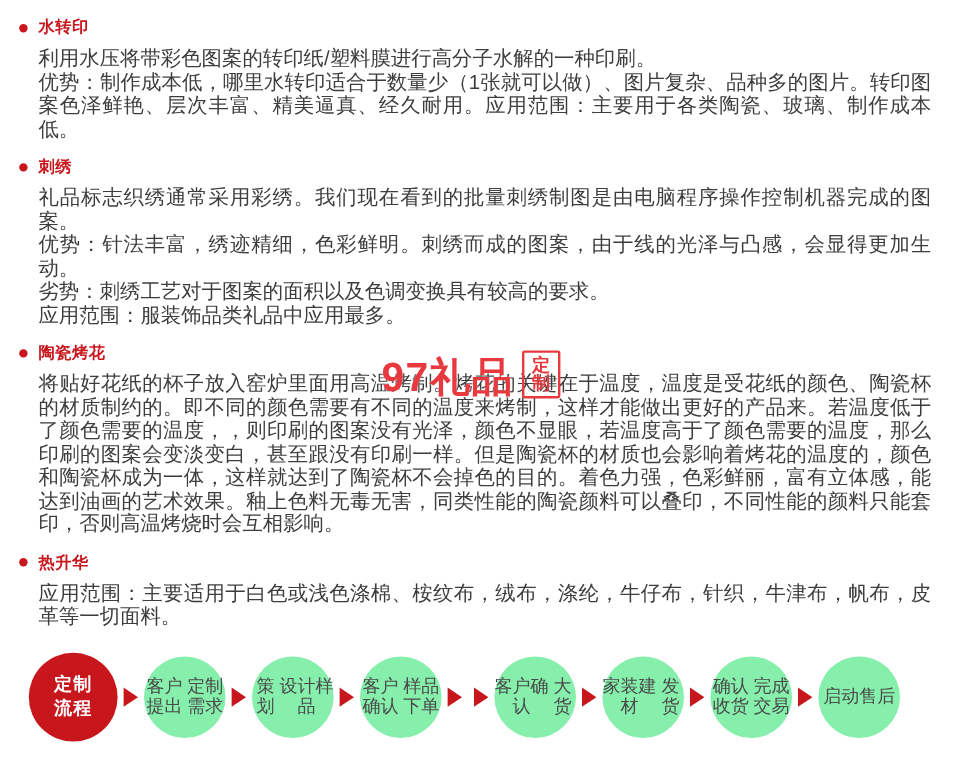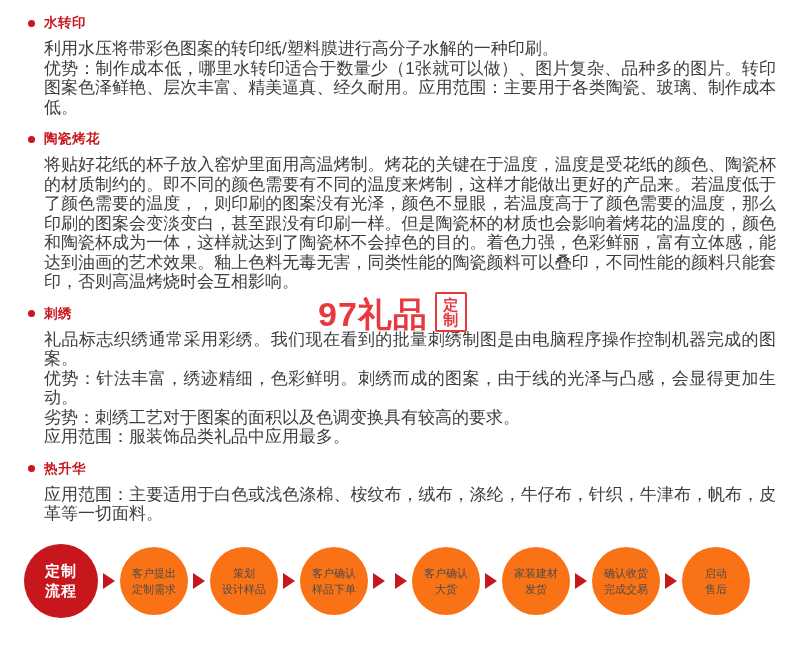--- a/index.html
+++ b/index.html
@@ -13,21 +13,21 @@
     font-family: "Liberation Sans", sans-serif;
     color: #333;
     position: relative;
     overflow: hidden;
   }
   .page {
     position: relative;
     width: 800px;
     height: 648px;
     box-sizing: border-box;
-    padding: 14px 24px 0 28px;
+    padding: 14px 24px 0 16px;
   }
 
   
   .section {
     margin-bottom: 13px;
   }
   .sec-head {
     display: flex;
     align-items: center;
     margin-bottom: 7px;
@@ -116,74 +116,74 @@
     border-top: 8px solid transparent;
     border-bottom: 8px solid transparent;
     border-left: 12px solid #c8161d;
     margin: 0 5px;
     flex: 0 0 auto;
   }
   .flow-step {
     width: 68px;
     height: 68px;
     border-radius: 50%;
-    background: #f97316;
+    background: #86efac;
     color: #4a4a4a;
     display: flex;
-    flex-direction: column;
+    flex-direction: row;
     align-items: center;
     justify-content: center;
-    font-size: 11px;
+    font-size: 15px;
     line-height: 16px;
     text-align: center;
     flex: 0 0 auto;
   }
 </style>
 </head>
 <body>
 
 <div class="page">
 
   <div class="section">
     <div class="sec-head">
       <span class="bullet"></span>
       <span class="sec-title">水转印</span>
     </div>
     <div class="sec-body">
       <div class="line">利用水压将带彩色图案的转印纸/塑料膜进行高分子水解的一种印刷。</div>
       <div class="line">优势：制作成本低，哪里水转印适合于数量少（1张就可以做）、图片复杂、品种多的图片。转印图案色泽鲜艳、层次丰富、精美逼真、经久耐用。应用范围：主要用于各类陶瓷、玻璃、制作成本低。</div>
-    </div>
-  </div>
-
-  <div class="section">
-    <div class="sec-head">
-      <span class="bullet"></span>
-      <span class="sec-title">陶瓷烤花</span>
-    </div>
-    <div class="sec-body">
-      <div class="line">将贴好花纸的杯子放入窑炉里面用高温烤制。烤花的关键在于温度，温度是受花纸的颜色、陶瓷杯的材质制约的。即不同的颜色需要有不同的温度来烤制，这样才能做出更好的产品来。若温度低于了颜色需要的温度，，则印刷的图案没有光泽，颜色不显眼，若温度高于了颜色需要的温度，那么印刷的图案会变淡变白，甚至跟没有印刷一样。但是陶瓷杯的材质也会影响着烤花的温度的，颜色和陶瓷杯成为一体，这样就达到了陶瓷杯不会掉色的目的。着色力强，色彩鲜丽，富有立体感，能达到油画的艺术效果。釉上色料无毒无害，同类性能的陶瓷颜料可以叠印，不同性能的颜料只能套印，否则高温烤烧时会互相影响。</div>
     </div>
   </div>
 
   <div class="section">
     <div class="sec-head">
       <span class="bullet"></span>
       <span class="sec-title">刺绣</span>
     </div>
     <div class="sec-body">
       <div class="line">礼品标志织绣通常采用彩绣。我们现在看到的批量刺绣制图是由电脑程序操作控制机器完成的图案。</div>
       <div class="line">优势：针法丰富，绣迹精细，色彩鲜明。刺绣而成的图案，由于线的光泽与凸感，会显得更加生动。</div>
       <div class="line">劣势：刺绣工艺对于图案的面积以及色调变换具有较高的要求。</div>
       <div class="line">应用范围：服装饰品类礼品中应用最多。</div>
     </div>
   </div>
 
   <div class="section">
     <div class="sec-head">
       <span class="bullet"></span>
+      <span class="sec-title">陶瓷烤花</span>
+    </div>
+    <div class="sec-body">
+      <div class="line">将贴好花纸的杯子放入窑炉里面用高温烤制。烤花的关键在于温度，温度是受花纸的颜色、陶瓷杯的材质制约的。即不同的颜色需要有不同的温度来烤制，这样才能做出更好的产品来。若温度低于了颜色需要的温度，，则印刷的图案没有光泽，颜色不显眼，若温度高于了颜色需要的温度，那么印刷的图案会变淡变白，甚至跟没有印刷一样。但是陶瓷杯的材质也会影响着烤花的温度的，颜色和陶瓷杯成为一体，这样就达到了陶瓷杯不会掉色的目的。着色力强，色彩鲜丽，富有立体感，能达到油画的艺术效果。釉上色料无毒无害，同类性能的陶瓷颜料可以叠印，不同性能的颜料只能套印，否则高温烤烧时会互相影响。</div>
+    </div>
+  </div>
+
+  <div class="section">
+    <div class="sec-head">
+      <span class="bullet"></span>
       <span class="sec-title">热升华</span>
     </div>
     <div class="sec-body">
       <div class="line">应用范围：主要适用于白色或浅色涤棉、桉纹布，绒布，涤纶，牛仔布，针织，牛津布，帆布，皮革等一切面料。</div>
     </div>
   </div>
 
 
   <div class="watermark">
     <span class="wm-text">97礼品</span>

